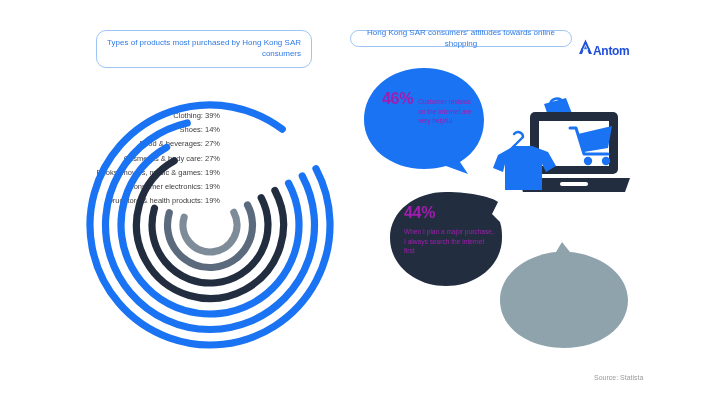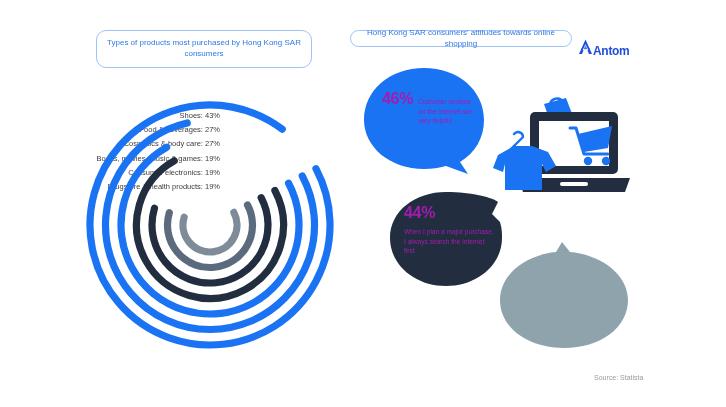--- a/index.html
+++ b/index.html
@@ -12,21 +12,21 @@
   .panel-title {
     position:absolute;
     border:1px solid #9dc4f5;
     border-radius:10px;
     color:#2f7ae5;
     display:flex; align-items:center; justify-content:center;
     text-align:center;
     line-height:1.35;
     box-sizing:border-box;
   }
-  #left-title   { left:96px;  top:30px; width:216px; height:38px; font-size:8px; padding:0 10px; }
+  #left-title   { left:96px;  top:30px; width:216px; height:38px; font-size:8px; padding:0 10px;text-align:right; }
   #right-title  { left:350px; top:30px; width:222px; height:17px; font-size:8px; padding:0 8px; }
 
   
   #radial-wrap { position:absolute; left:85px; top:100px; width:250px; height:250px; }
   #radial-svg  { display:block; }
 
   #arc-labels { position:absolute; left:40px; top:109px; width:180px; text-align:right; }
   .arc-label {
     font-size:7.5px; color:#3d3d3d; height:14.2px; line-height:14.2px;
     white-space:nowrap;
@@ -62,21 +62,22 @@
     position:absolute; left:594px; top:374px;
     font-size:7px; color:#9a9a9a;
   }
 </style>
 </head>
 <body>
 
 <div class="panel-title" id="left-title">Types of products most purchased by Hong Kong SAR consumers</div>
 
 <div id="arc-labels">
-  <div class="arc-label">Shoes: 43%</div>
+  <div class="arc-label">Clothing: 39%</div>
+  <div class="arc-label">Shoes: 14%</div>
   <div class="arc-label">Food &amp; beverages: 27%</div>
   <div class="arc-label">Cosmetics &amp; body care: 27%</div>
   <div class="arc-label">Books, movies, music &amp; games: 19%</div>
   <div class="arc-label">Consumer electronics: 19%</div>
   <div class="arc-label">Drugstore &amp; health products: 19%</div>
 </div>
 
 <div id="radial-wrap">
   <svg id="radial-svg" width="250" height="250" viewBox="0 0 250 250">
     <g id="arc-group" fill="none" stroke-linecap="round">

